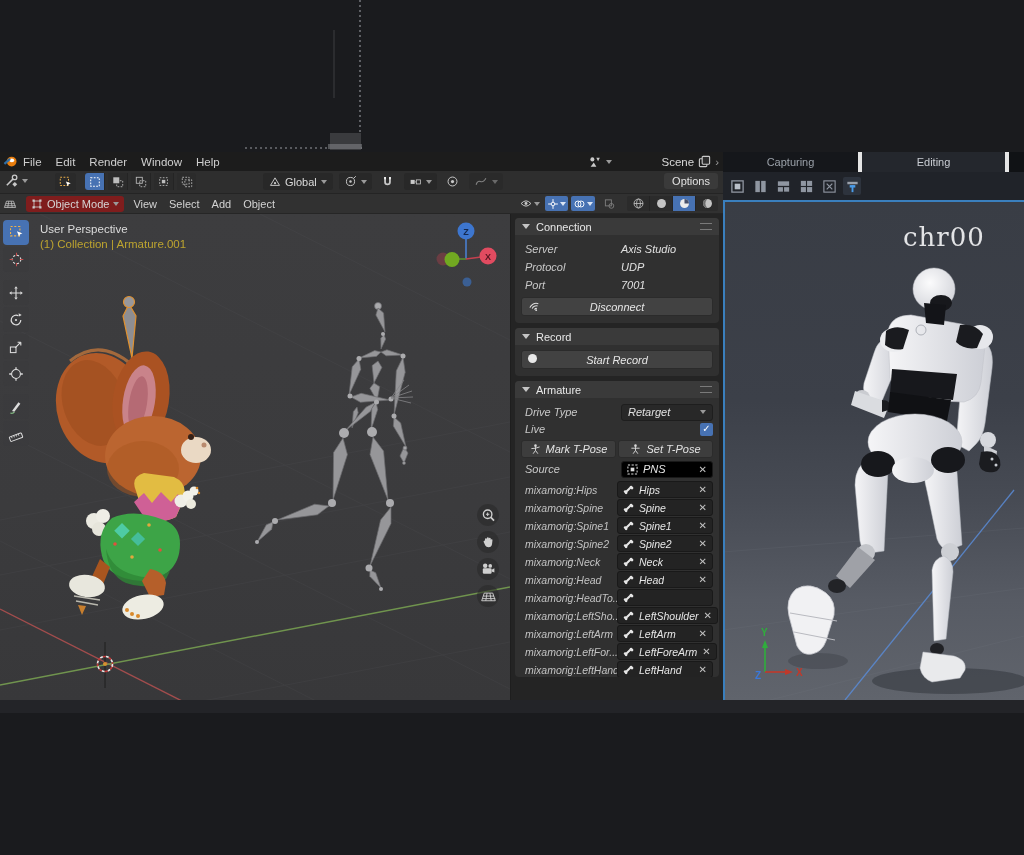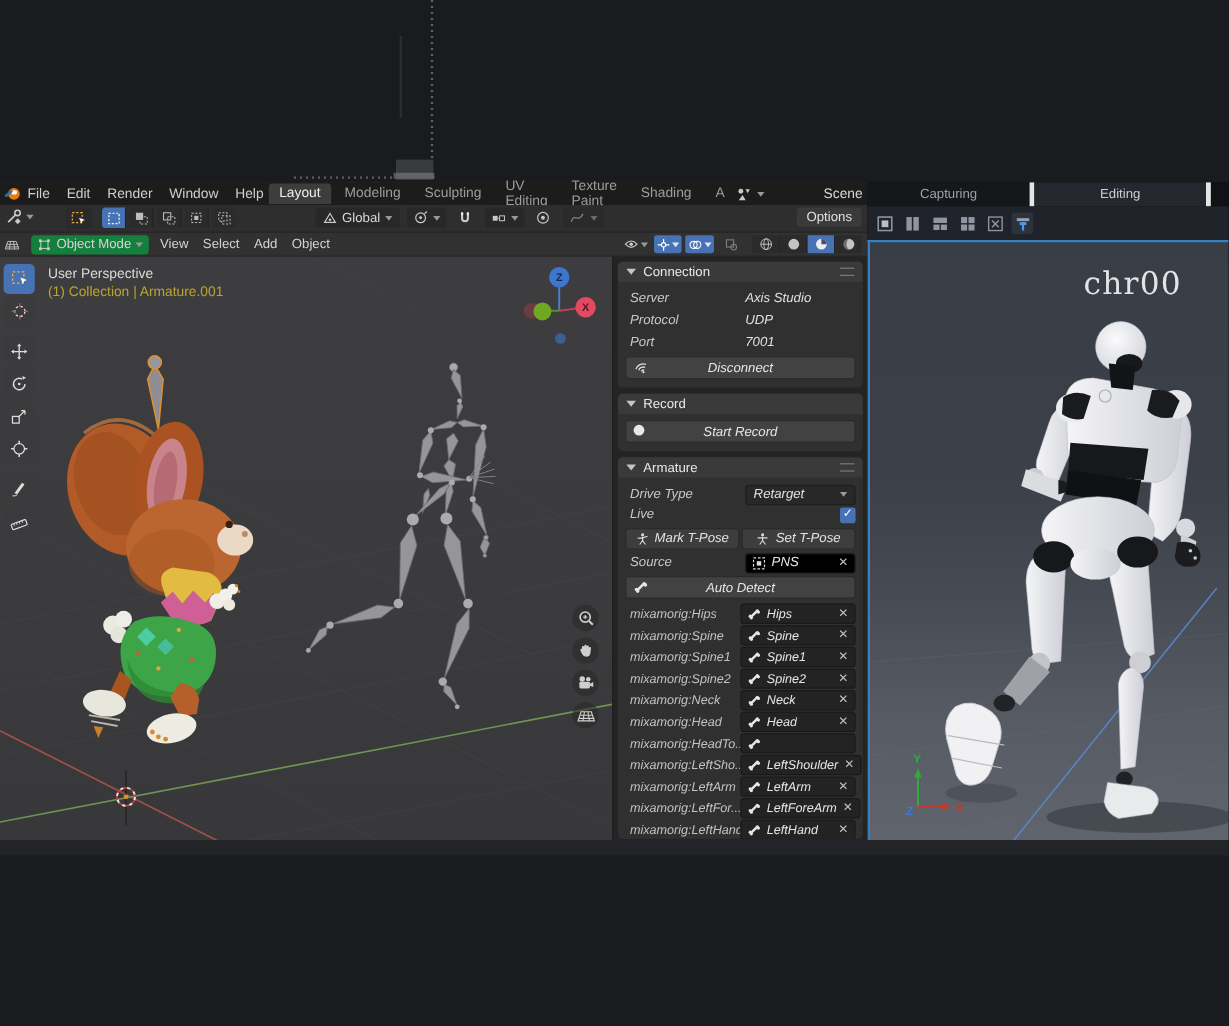--- a/index.html
+++ b/index.html
@@ -43,21 +43,21 @@
   .segbtn:first-child{border-radius:3px 0 0 3px;}
   .segbtn:last-child{border-radius:0 3px 3px 0;border-right:none;}
   .segbtn.sel{background:#4772b3;}
   .pill{display:flex;align-items:center;gap:4px;background:#282828;border-radius:3px;height:17px;padding:0 6px;color:#dadada;}
   .options-btn{position:absolute;right:5px;top:2px;height:16px;padding:0 8px;background:#3a3a3a;
                border-radius:3px;display:flex;align-items:center;color:#e2e2e2;}
   
   .b-vpheader{position:absolute;left:0;top:42px;width:723px;height:20px;background:#313131;
               display:flex;align-items:center;gap:9px;padding-left:3px;box-sizing:border-box;
               border-bottom:1px solid #262626;}
-  .mode-widget{display:flex;align-items:center;gap:4px;background:#15803d;border-radius:3px;height:16px;padding:0 5px;}
+  .mode-widget{display:flex;align-items:center;gap:4px;background:#7f1d1d;border-radius:3px;height:16px;padding:0 5px;}
   .hmenu{color:#d3d3d3;}
   .vph-right{margin-left:auto;display:flex;align-items:center;gap:3px;padding-right:5px;}
   .hbtn{height:15px;min-width:18px;border-radius:2px;display:flex;align-items:center;justify-content:center;gap:1px;padding:0 2px;}
   .hbtn.blue{background:#4772b3;}
   .shadegrp{display:flex;margin-left:4px;}
   .shadegrp .hbtn{border-radius:0;background:#2b2b2b;border-right:1px solid #242424;}
   .shadegrp .hbtn:first-child{border-radius:2px 0 0 2px;}
   .shadegrp .hbtn:last-child{border-radius:0 2px 2px 0;border-right:none;}
   .shadegrp .hbtn.blue{background:#4772b3;}
   
@@ -145,30 +145,20 @@
         <path d="M1.5 10.5 L7.5 5.2" stroke="#2f6ea5" stroke-width="2.4" fill="none"></path>
       </svg>
       <div class="menus">
 
       <span class="menu-item">File</span>
           <span class="menu-item">Edit</span>
           <span class="menu-item">Render</span>
           <span class="menu-item">Window</span>
           <span class="menu-item">Help</span>
         </div>
-      <div class="wtabs">
-
-      <span class="wtab active">Layout</span>
-          <span class="wtab">Modeling</span>
-          <span class="wtab">Sculpting</span>
-          <span class="wtab">UV Editing</span>
-          <span class="wtab">Texture Paint</span>
-          <span class="wtab">Shading</span>
-          <span class="wtab">A</span>
-        </div>
       <div class="scene-wrap">
         <svg width="14" height="14" viewBox="0 0 16 16">
           <circle cx="5" cy="5" r="2.3" fill="#c9c9c9"></circle>
           <path d="M9.5 3.2 h4 l-2 3.8z" fill="#c9c9c9"></path>
           <path d="M3 13.5 l3.6-5 3 5z" fill="#c9c9c9"></path>
         </svg>
         <span class="caret"></span>
         <span class="scene-label">Scene</span>
         <svg width="13" height="13" viewBox="0 0 14 14">
           <rect x="1.5" y="4" width="8" height="8.5" rx="1" fill="none" stroke="#c9c9c9" stroke-width="1.2"></rect>
@@ -652,30 +642,20 @@
             <span class="plabel">Source</span>
             <span class="srcfield">
               <svg width="11" height="11" viewBox="0 0 12 12">
                 <rect x="1" y="1" width="10" height="10" fill="none" stroke="#ddd" stroke-width="1.1" stroke-dasharray="2.4 1.6"></rect>
                 <rect x="4" y="4" width="4" height="4" fill="#ddd"></rect>
               </svg>
               <span>PNS</span>
               <span class="xglyph">✕</span>
             </span>
           </div>
-          <div class="bigbtn">
-            <svg class="lead-ic" width="12" height="12" viewBox="0 0 12 12">
-              <path d="M3.2 8.8 L8 4" stroke="#e6e6e6" stroke-width="2.2" stroke-linecap="round"></path>
-              <circle cx="8.8" cy="3.4" r="1.5" fill="#e6e6e6"></circle>
-                <circle cx="9.8" cy="4.4" r="1.5" fill="#e6e6e6"></circle>
-              <circle cx="2.4" cy="8.2" r="1.5" fill="#e6e6e6"></circle>
-                <circle cx="3.4" cy="9.6" r="1.5" fill="#e6e6e6"></circle>
-            </svg>
-            <span>Auto Detect</span>
-          </div>
 
           <div class="bonelist">
 
           <div class="bone-row">
                 <span class="bsrc">mixamorig:Hips</span>
                 <span class="bfield">
                   <svg width="11" height="11" viewBox="0 0 12 12" style="flex:0 0 auto">
                     <path d="M3.2 8.8 L8 4" stroke="#e6e6e6" stroke-width="2.2" stroke-linecap="round"></path>
                     <circle cx="8.8" cy="3.4" r="1.5" fill="#e6e6e6"></circle>
                     <circle cx="9.8" cy="4.4" r="1.5" fill="#e6e6e6"></circle>

